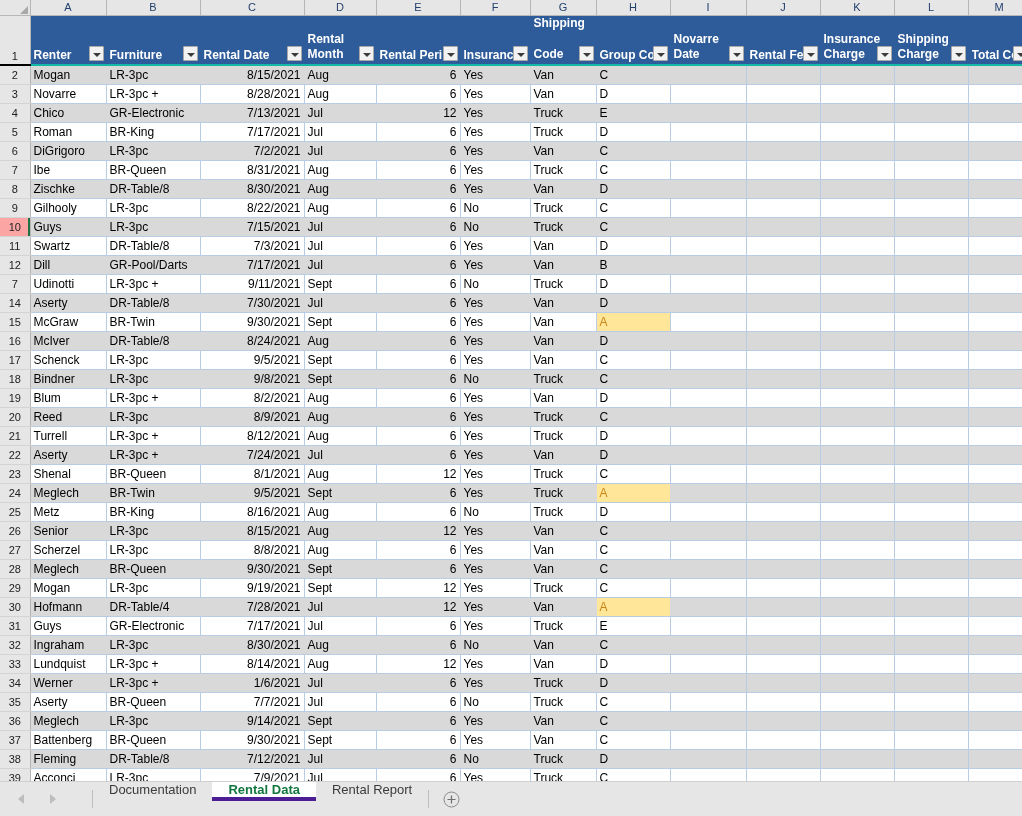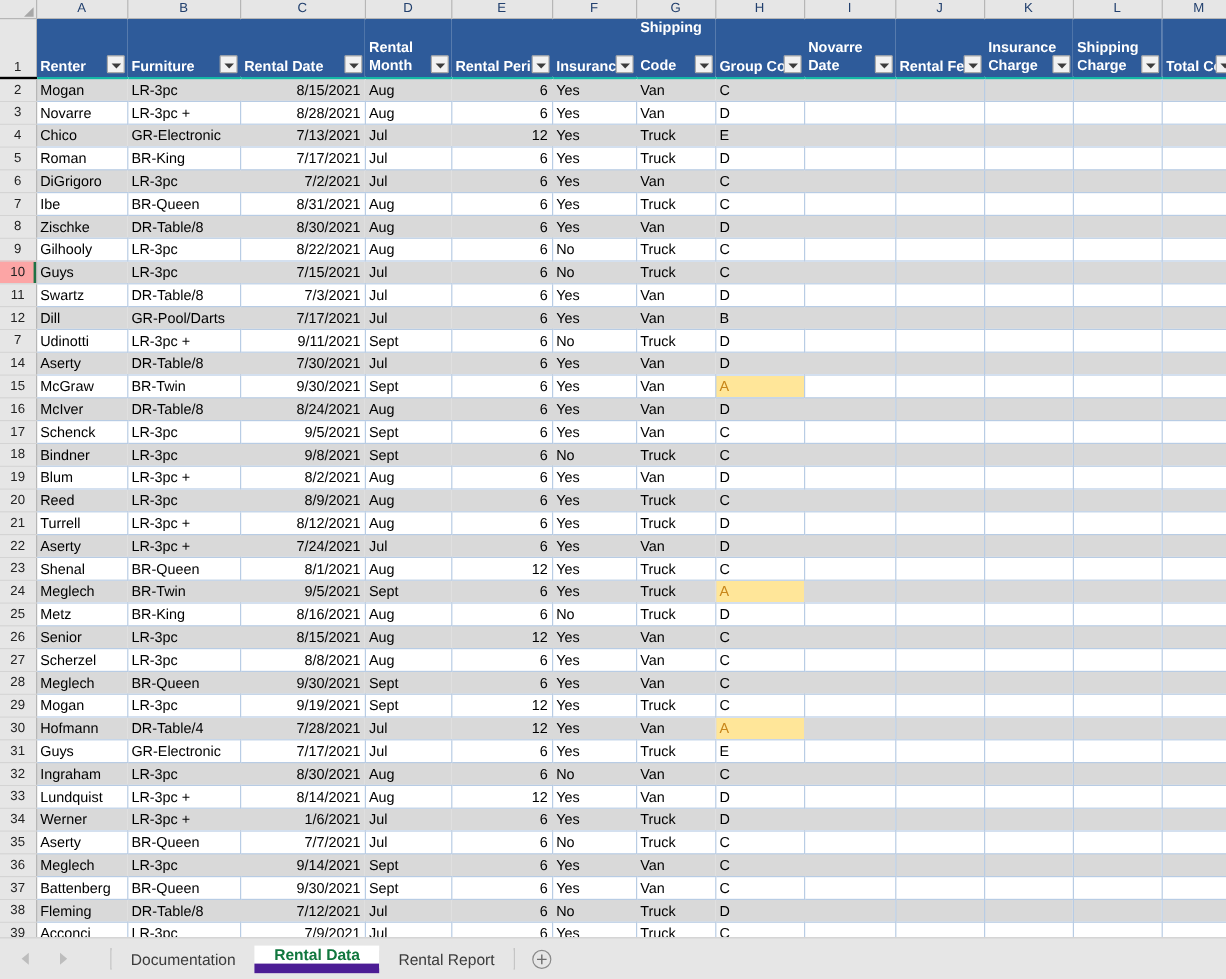--- a/index.html
+++ b/index.html
@@ -182,21 +182,21 @@
   }
   .navarrow.left { border-right: 6px solid #bdbdbd; }
   .navarrow.right { border-left: 6px solid #bdbdbd; }
   .tabsep {
     width: 1px;
     background: #bdbdbd;
     margin: 8px 0;
   }
   .tabs {
     display: flex;
-    align-items: center;
+    align-items: flex-start;
   }
   .tab {
     display: flex;
     align-items: center;
     padding: 0 16px;
     font-size: 13px;
     color: #3b3b3b;
     background: #e6e6e6;
     position: relative;
   }
@@ -204,21 +204,21 @@
     content: "";
     position: absolute;
     left: 0; top: 8px; bottom: 8px;
     width: 1px;
     background: #bdbdbd;
   }
   .tab.active {
     background: #ffffff;
     color: #11773e;
     font-weight: bold;
-    border-bottom: 8px solid #4c1d95;
+    border-bottom: 4px solid #4c1d95;
     padding-left: 16px;
   }
   .tab.active::before { display: none; }
   .addsheet {
     display: flex;
     align-items: center;
     justify-content: center;
     width: 44px;
   }
   .addsheet svg { display: block; }

